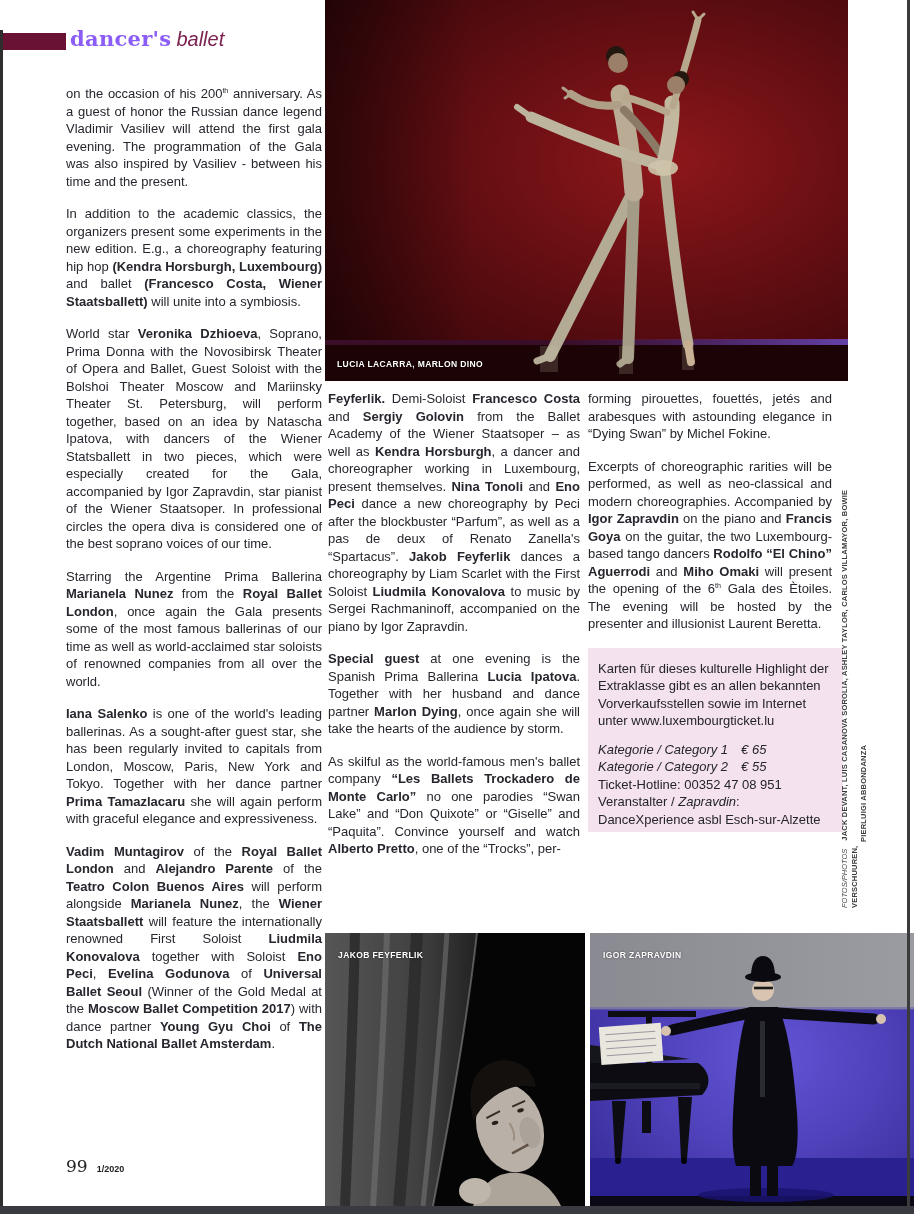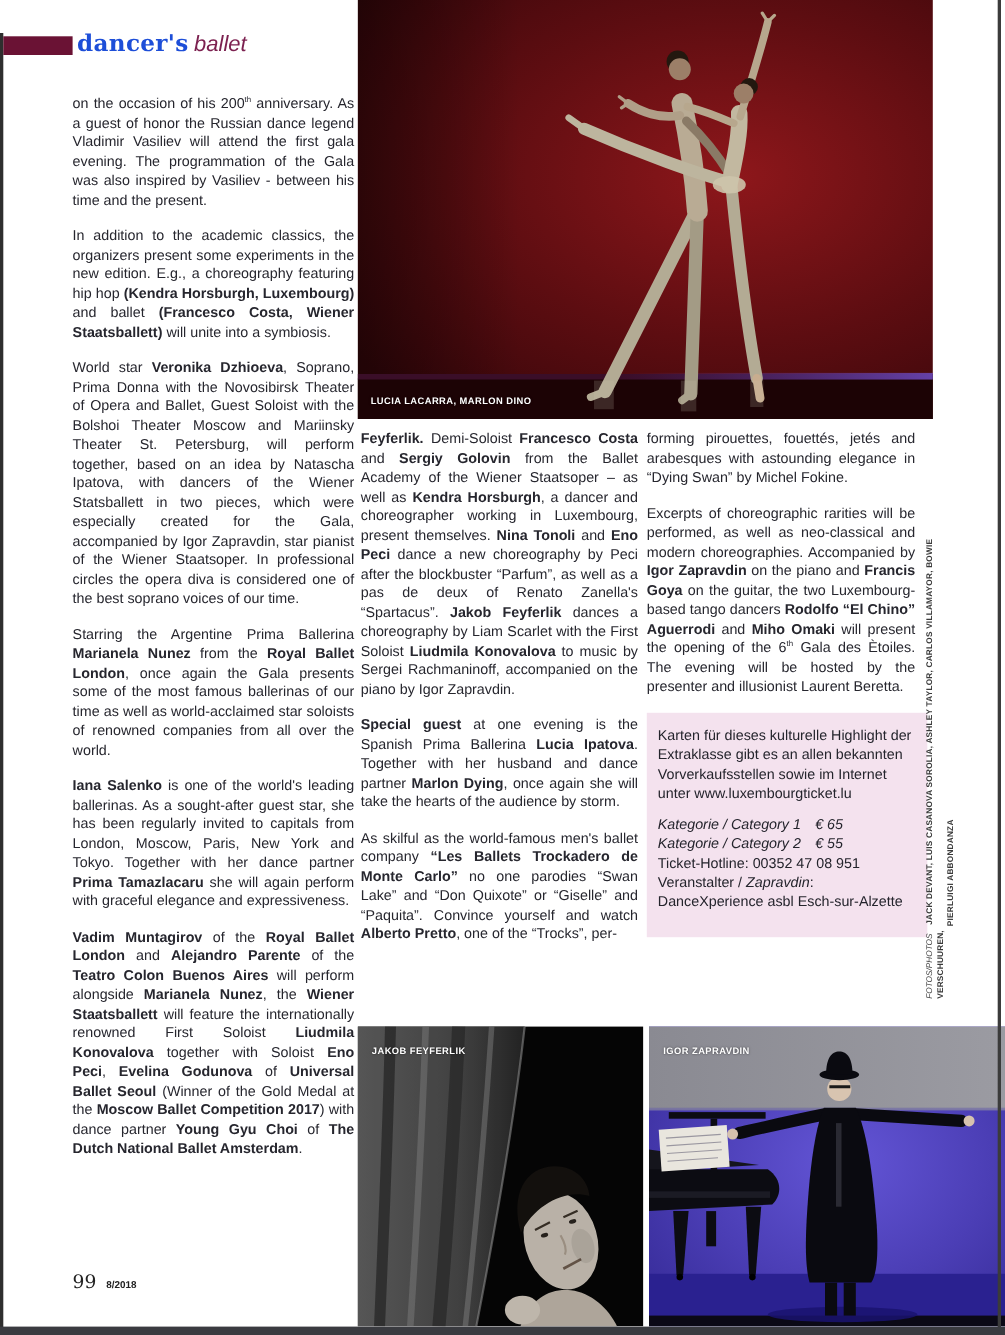--- a/index.html
+++ b/index.html
@@ -5,32 +5,32 @@
   html,body{margin:0;padding:0;background:#ffffff;}
   .page{position:relative;width:914px;height:1214px;background:#fff;overflow:hidden;
         font-family:"Liberation Sans",sans-serif;}
   
   .left-rule{position:absolute;left:0;top:30px;width:3px;height:1177px;background:#2e2e2e;}
   .right-rule{position:absolute;left:907px;top:0;width:3px;height:1207px;background:#3b3b3b;z-index:9;}
   .bottom-bar{position:absolute;left:0;top:1206px;width:914px;height:8px;background:#3a3b40;z-index:10;}
   
   .maroon-bar{position:absolute;left:3px;top:33px;width:63px;height:17px;background:#6a1234;}
   .brand{position:absolute;left:70px;top:26px;white-space:nowrap;}
-  .brand-bold{font-family:"DejaVu Serif",serif;font-weight:700;font-size:21px;color:#1d4ed8;letter-spacing:.3px;}
+  .brand-bold{font-family:"DejaVu Serif",serif;font-weight:700;font-size:21px;color:#8b5cf6;letter-spacing:.3px;}
   .brand-accent{font-family:"Liberation Sans",sans-serif;font-size:20px;color:#7c2150;margin-left:5px;font-style:italic;}
   
   .col{position:absolute;font-size:13px;line-height:17.5px;color:#26262e;text-align:justify;}
   .col p{margin:0 0 15px 0;}
   .col p b{font-weight:700;}
   sup{font-size:.55em;vertical-align:super;line-height:0;}
   .col-left{left:66px;top:85px;width:256px;}
   .col-mid{left:328px;top:390px;width:252px;}
   .col-right{left:588px;top:390px;width:244px;}
   
-  .ticket-box{width:235px;background:#f4e2ee;margin-top:12px;padding:12px 10px 24px 10px;
+  .ticket-box{width:235px;background:#f4e2ee;margin-top:12px;padding:12px 10px 4px 10px;
               font-style:normal;text-align:left;color:#24242c;}
   .ticket-box .tl{min-height:17.5px;}
   .ticket-box .tl.blank{min-height:11px;}
   .ticket-box i{font-style:italic;}
   
   .photo{position:absolute;overflow:hidden;}
   .photo svg{display:block;}
   .photo-main{left:325px;top:0;width:523px;height:381px;}
   .photo-jakob{left:325px;top:933px;width:260px;height:273px;}
   .photo-igor{left:590px;top:933px;width:324px;height:273px;}
@@ -241,17 +241,17 @@
         <circle cx="173" cy="57" r="11" fill="#d8c4b0"></circle>
         <path d="M164,55 L183,55" stroke="#1a1a1a" stroke-width="2.6" fill="none"></path>
         <ellipse cx="173" cy="44" rx="18" ry="5" fill="#0a0a10"></ellipse>
         <path d="M161,44 C161,29 166,23 173,23 C180,23 185,29 185,44 Z" fill="#0a0a10"></path>
       </g>
     </svg>
     <div class="caption cap-tl">IGOR ZAPRAVDIN</div>
   </div>
 
   <div class="pagenum">
-    <span class="pn-number">99</span><span class="pn-issue">8/2018</span>
+    <span class="pn-number">99</span><span class="pn-issue">1/2020</span>
   </div>
 
   <div class="bottom-bar"></div>
 </div>
 
 </body></html>

